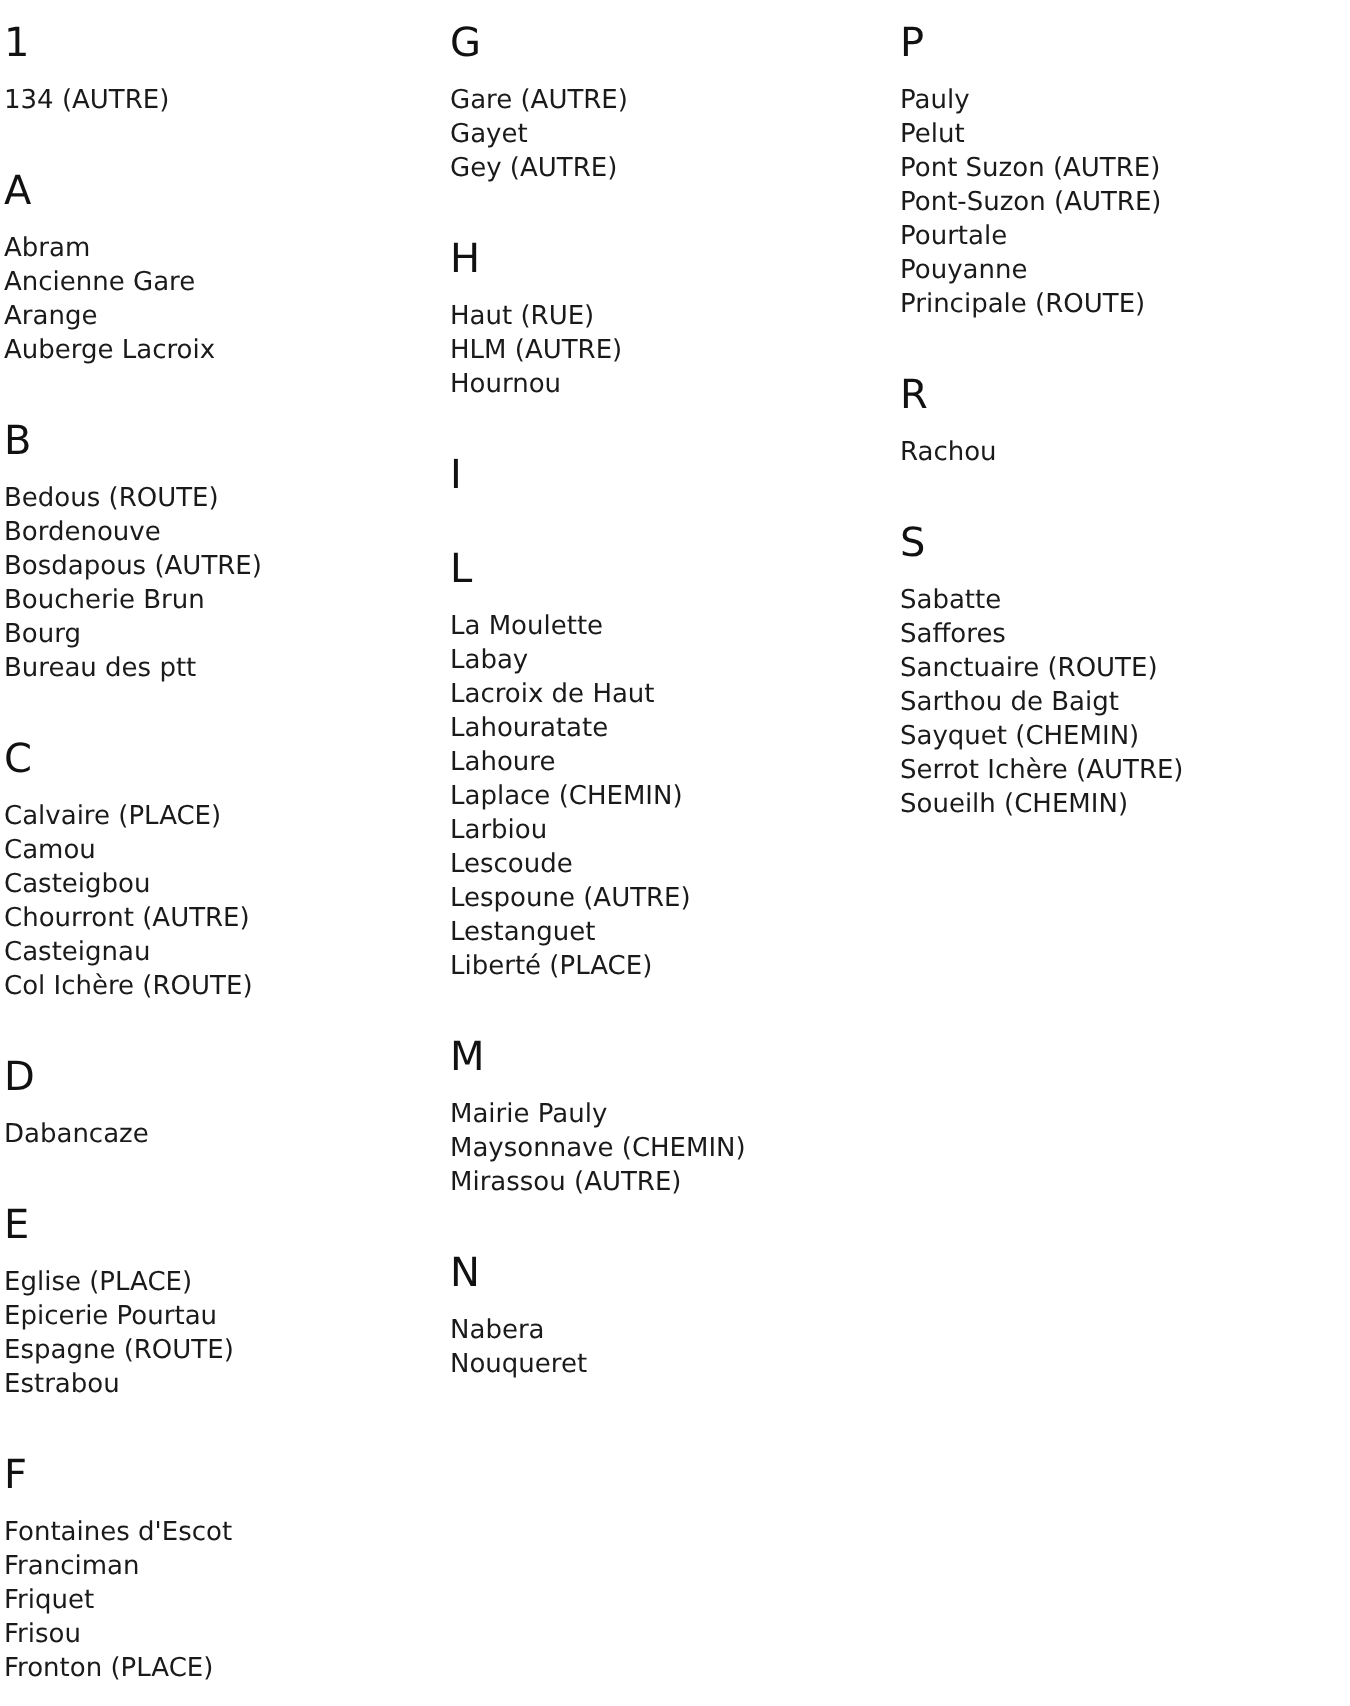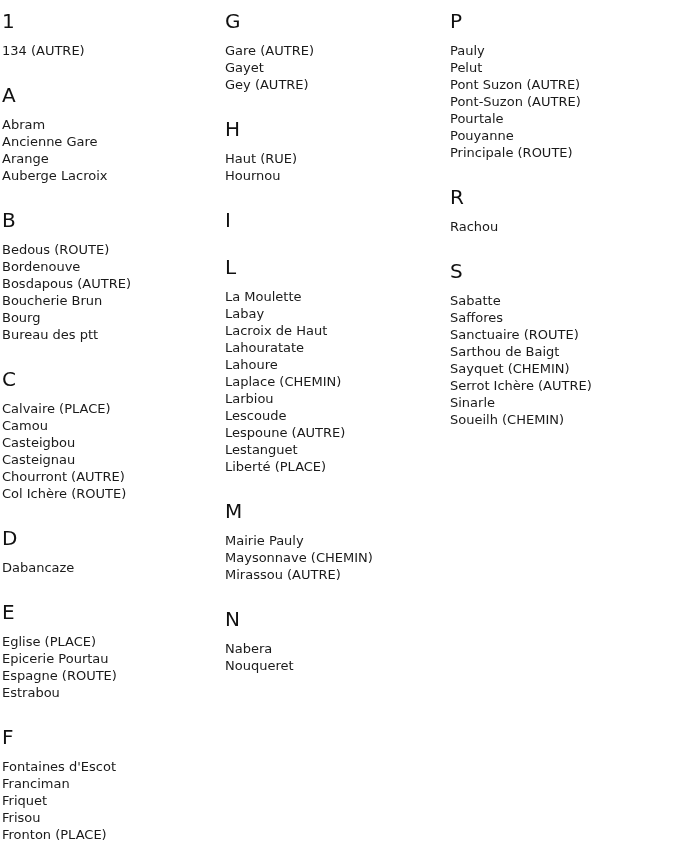--- a/index.html
+++ b/index.html
@@ -68,22 +68,22 @@
           <div class="entry">Bourg</div>
           <div class="entry">Bureau des ptt</div>
         </div>
       </section>
       <section class="index-section">
         <h2 class="letter-heading">C</h2>
         <div class="entry-list">
           <div class="entry">Calvaire (PLACE)</div>
           <div class="entry">Camou</div>
           <div class="entry">Casteigbou</div>
+          <div class="entry">Chourront (AUTRE)</div>
           <div class="entry">Casteignau</div>
-          <div class="entry">Chourront (AUTRE)</div>
           <div class="entry">Col Ichère (ROUTE)</div>
         </div>
       </section>
       <section class="index-section">
         <h2 class="letter-heading">D</h2>
         <div class="entry-list">
           <div class="entry">Dabancaze</div>
         </div>
       </section>
       <section class="index-section">
@@ -112,20 +112,21 @@
         <div class="entry-list">
           <div class="entry">Gare (AUTRE)</div>
           <div class="entry">Gayet</div>
           <div class="entry">Gey (AUTRE)</div>
         </div>
       </section>
       <section class="index-section">
         <h2 class="letter-heading">H</h2>
         <div class="entry-list">
           <div class="entry">Haut (RUE)</div>
+          <div class="entry">HLM (AUTRE)</div>
           <div class="entry">Hournou</div>
         </div>
       </section>
       <section class="index-section">
         <h2 class="letter-heading">I</h2>
       </section>
       <section class="index-section">
         <h2 class="letter-heading">L</h2>
         <div class="entry-list">
           <div class="entry">La Moulette</div>
@@ -178,18 +179,17 @@
       </section>
       <section class="index-section">
         <h2 class="letter-heading">S</h2>
         <div class="entry-list">
           <div class="entry">Sabatte</div>
           <div class="entry">Saffores</div>
           <div class="entry">Sanctuaire (ROUTE)</div>
           <div class="entry">Sarthou de Baigt</div>
           <div class="entry">Sayquet (CHEMIN)</div>
           <div class="entry">Serrot Ichère (AUTRE)</div>
-          <div class="entry">Sinarle</div>
           <div class="entry">Soueilh (CHEMIN)</div>
         </div>
       </section>
     </div>
   </div>
 
 </body></html>

